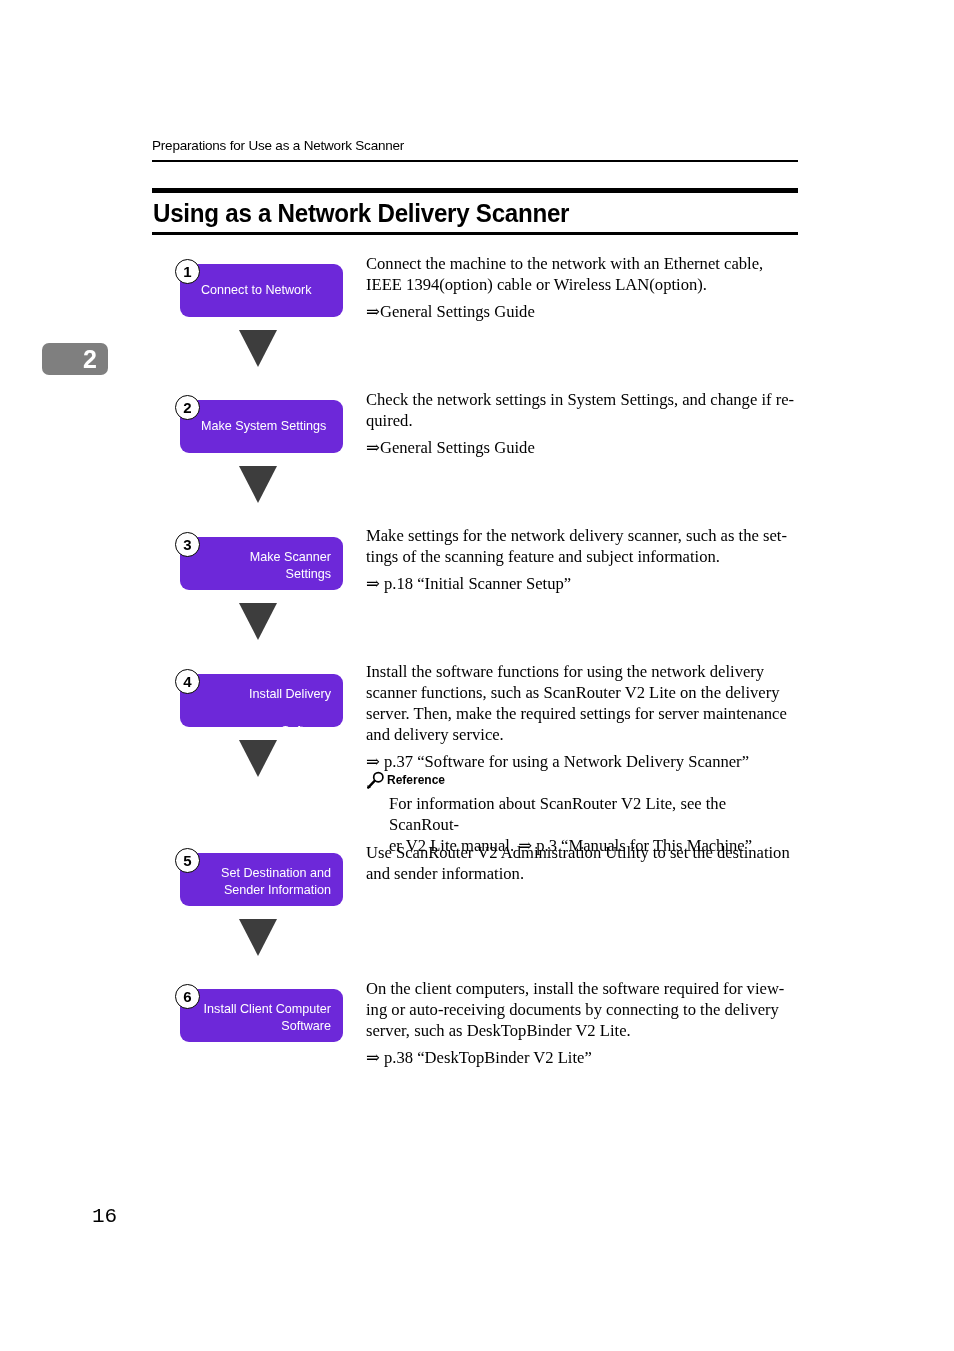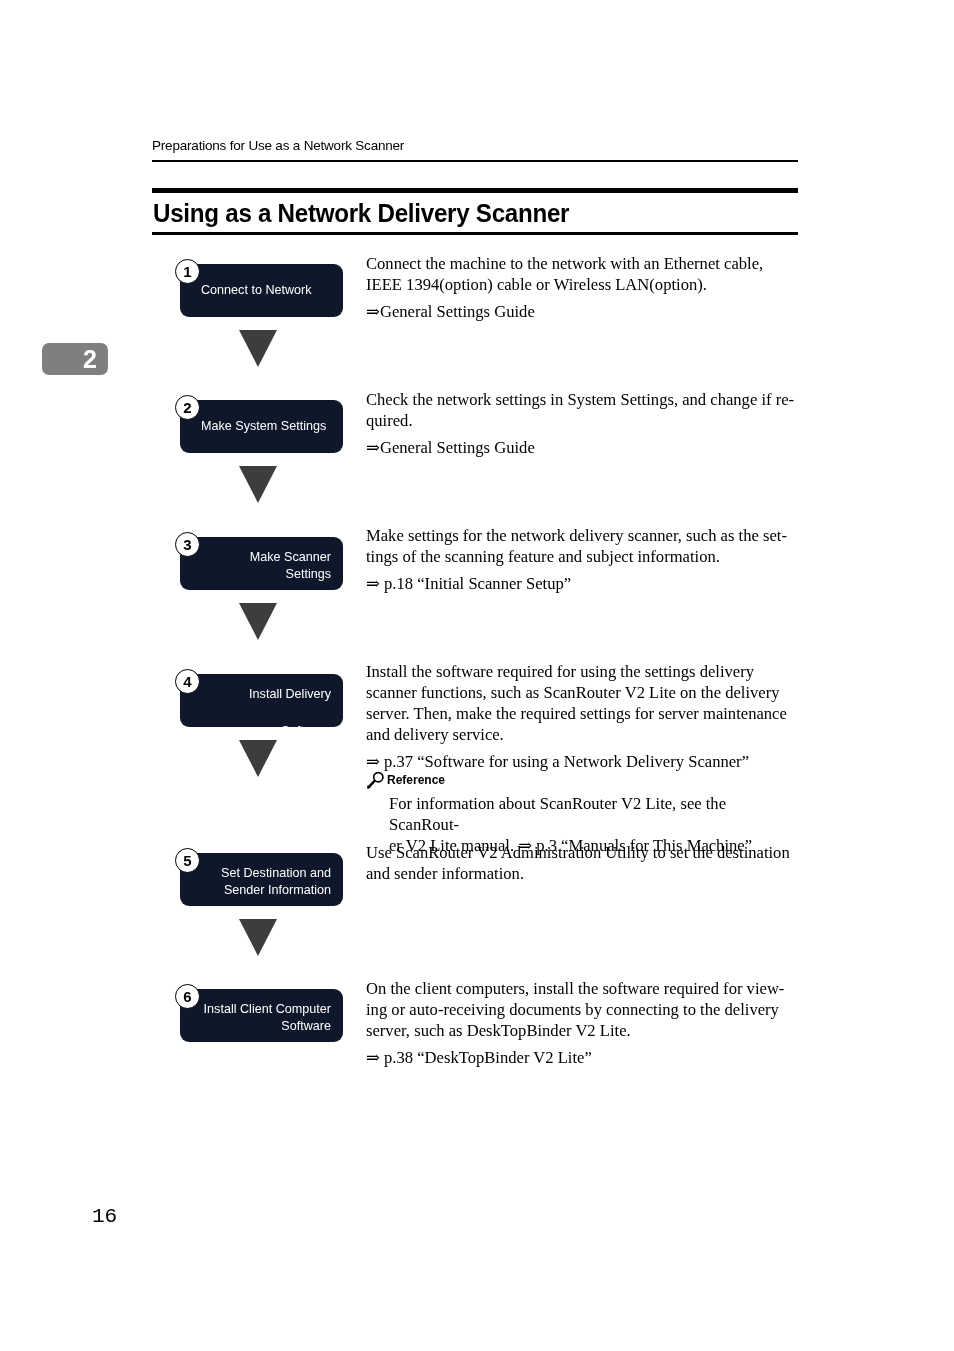--- a/index.html
+++ b/index.html
@@ -91,21 +91,21 @@
   
   .flow {
     position: absolute;
     left: 0;
     top: 0;
   }
   .step-box {
     position: absolute;
     left: 180px;
     width: 163px;
-    background: #0f172a;
+    background: #6d28d9;
     border-radius: 9px;
     box-sizing: border-box;
     padding: 0 12px 0 21px;
     color: #ffffff;
     font-family: "Liberation Sans", "DejaVu Sans", sans-serif;
     font-size: 12.6px;
     line-height: 16.5px;
     display: flex;
     flex-direction: column;
   }
@@ -271,21 +271,21 @@
   <p class="ref">⇒General Settings Guide</p>
 </div>
 
 <div class="desc" style="top:525px;">
   <p>Make settings for the network delivery scanner, such as the set-</p>
   <p>tings of the scanning feature and subject information.</p>
   <p class="ref">⇒ p.18 “Initial Scanner Setup”</p>
 </div>
 
 <div class="desc" style="top:661px;">
-  <p>Install the software required for using the settings delivery</p>
+  <p>Install the software functions for using the network delivery</p>
   <p>scanner functions, such as ScanRouter V2 Lite on the delivery</p>
   <p>server. Then, make the required settings for server maintenance</p>
   <p>and delivery service.</p>
   <p class="ref">⇒ p.37 “Software for using a Network Delivery Scanner”</p>
 </div>
 
 <div class="reference-block">
   <div class="reference-head">
     <span class="magnifier">
       <svg viewBox="0 0 20 20" width="20" height="20" aria-hidden="true">

